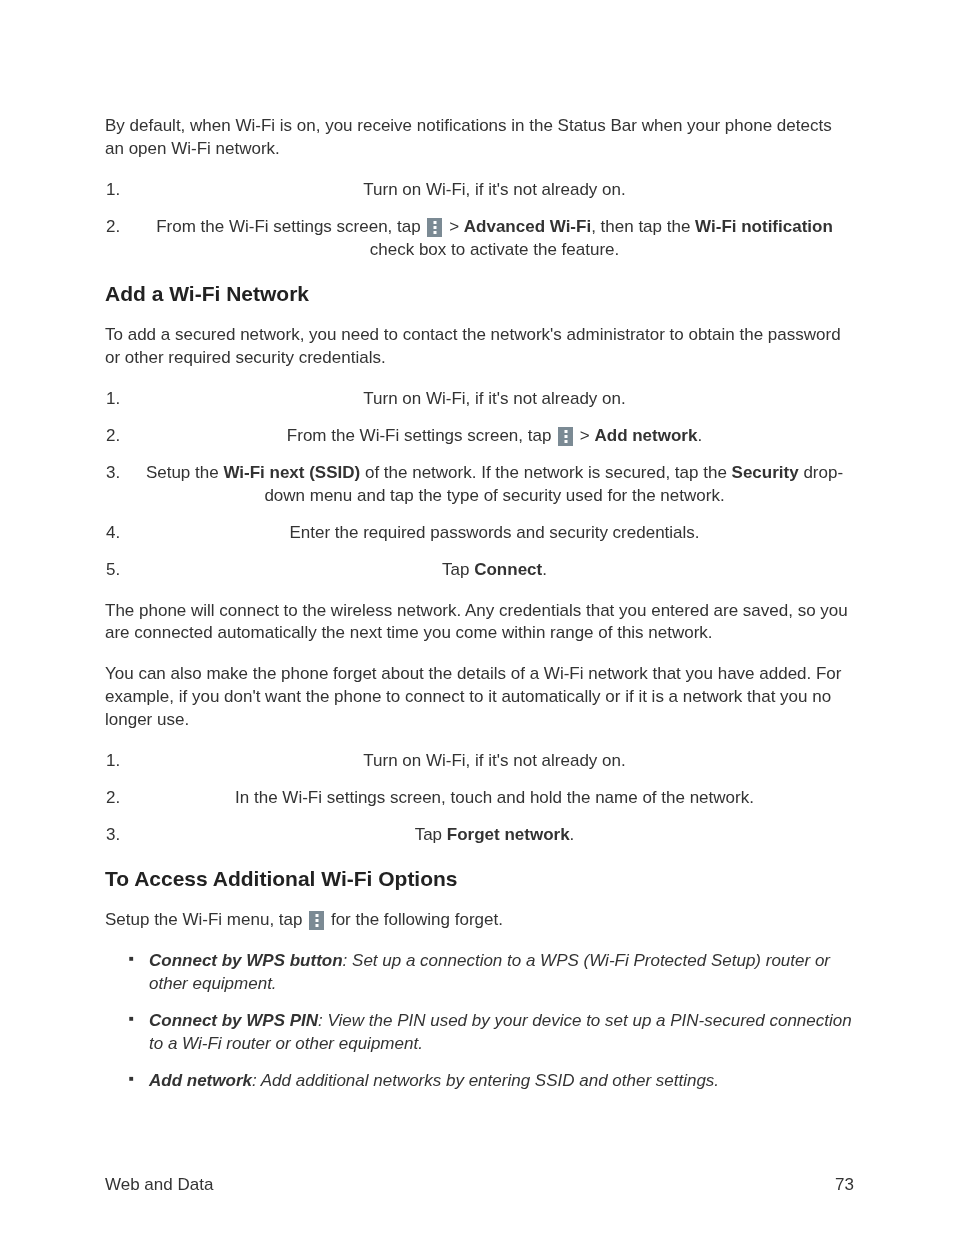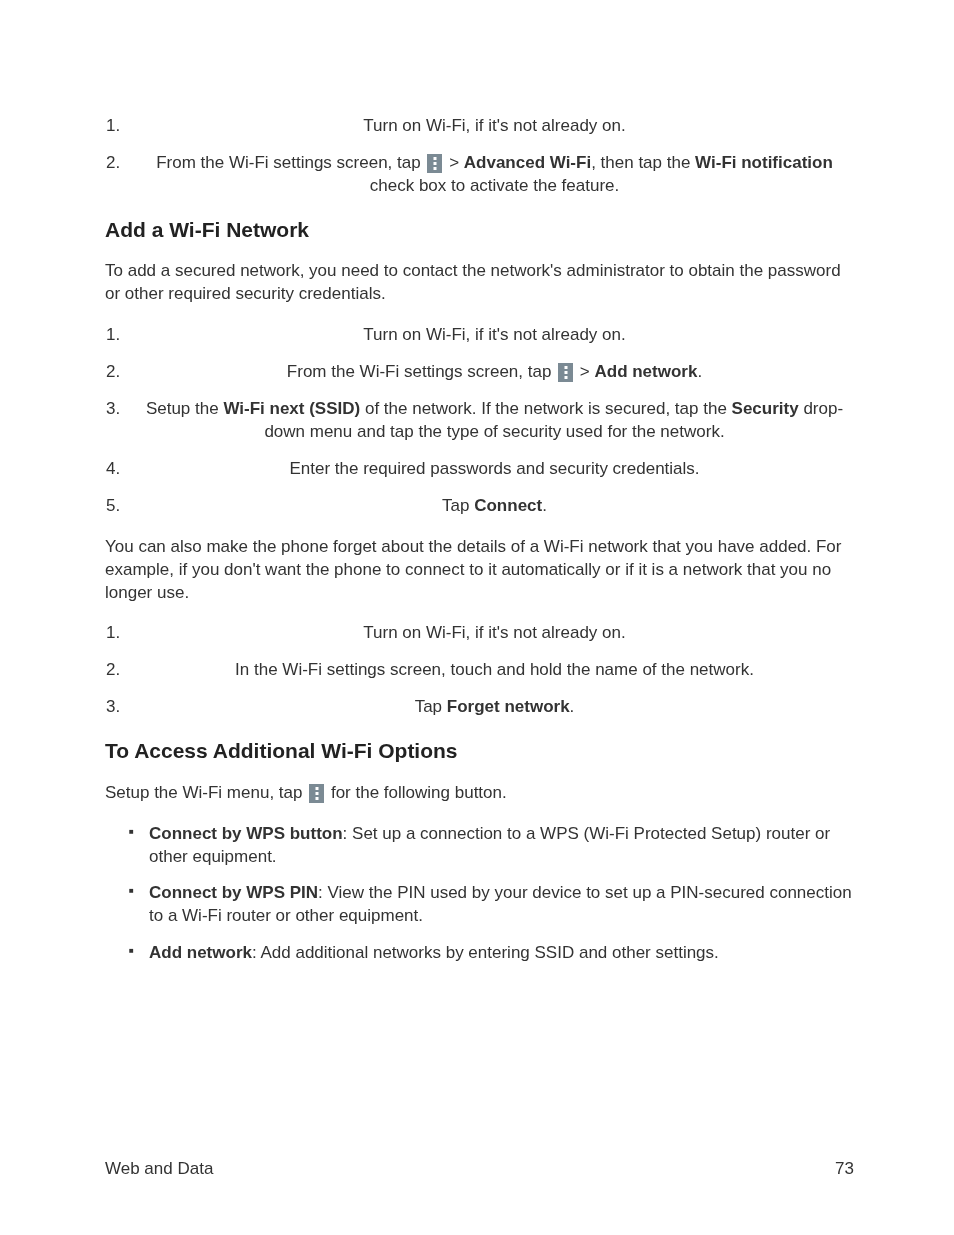--- a/index.html
+++ b/index.html
@@ -24,20 +24,21 @@
     text-align: center;
   }
   ol li {
     padding-left: 10px;
     margin-bottom: 14px;
   }
   ul {
     list-style: none;
     padding-left: 30px;
     margin-bottom: 30px;
+    font-style: italic;
   }
   ul li {
     position: relative;
     padding-left: 14px;
     margin-bottom: 14px;
   }
   ul li::before {
     content: "■";
     position: absolute;
     left: -6px;
@@ -69,34 +70,35 @@
     left: 50%;
     top: 3px;
     transform: translateX(-50%);
     width: 3px;
     height: 3px;
     background: #fff;
     box-shadow: 0 5px 0 #fff, 0 10px 0 #fff;
   }
   .footer {
     position: absolute;
-    bottom: 56px;
+    bottom: 40px;
     left: 105px;
     right: 100px;
     display: flex;
     justify-content: space-between;
     font-size: 17px;
     color: #333;
   }
 </style>
 </head>
 <body>
 
 <div class="content">
 
+  <p>By default, when Wi-Fi is on, you receive notifications in the Status Bar when your phone detects an open Wi-Fi network.</p>
 
   <ol>
     <li>Turn on Wi-Fi, if it's not already on.</li>
     <li>
       <span>From the Wi-Fi settings screen, tap </span><span class="menu-icon"></span><span> &gt; </span><b>Advanced Wi-Fi</b><span>, then tap the </span><b>Wi-Fi notification</b><span> check box to activate the feature.</span>
     </li>
   </ol>
 
   <h2>Add a Wi-Fi Network</h2>
 
@@ -109,34 +111,35 @@
     </li>
     <li>
       <span>Setup the </span><b>Wi-Fi next (SSID)</b><span> of the network. If the network is secured, tap the </span><b>Security</b><span> drop-down menu and tap the type of security used for the network.</span>
     </li>
     <li>Enter the required passwords and security credentials.</li>
     <li>
       <span>Tap </span><b>Connect</b><span>.</span>
     </li>
   </ol>
 
+  <p>The phone will connect to the wireless network. Any credentials that you entered are saved, so you are connected automatically the next time you come within range of this network.</p>
   <p>You can also make the phone forget about the details of a Wi-Fi network that you have added. For example, if you don't want the phone to connect to it automatically or if it is a network that you no longer use.</p>
 
   <ol>
     <li>Turn on Wi-Fi, if it's not already on.</li>
     <li>In the Wi-Fi settings screen, touch and hold the name of the network.</li>
     <li>
       <span>Tap </span><b>Forget network</b><span>.</span>
     </li>
   </ol>
 
   <h2>To Access Additional Wi-Fi Options</h2>
 
   <p>
-    <span>Setup the Wi-Fi menu, tap </span><span class="menu-icon"></span><span> for the following button.</span>
+    <span>Setup the Wi-Fi menu, tap </span><span class="menu-icon"></span><span> for the following forget.</span>
   </p>
 
   <ul>
     <li>
       <b>Connect by WPS button</b><span>: Set up a connection to a WPS (Wi-Fi Protected Setup) router or other equipment.</span>
     </li>
     <li>
       <b>Connect by WPS PIN</b><span>: View the PIN used by your device to set up a PIN-secured connection to a Wi-Fi router or other equipment.</span>
     </li>
     <li>

